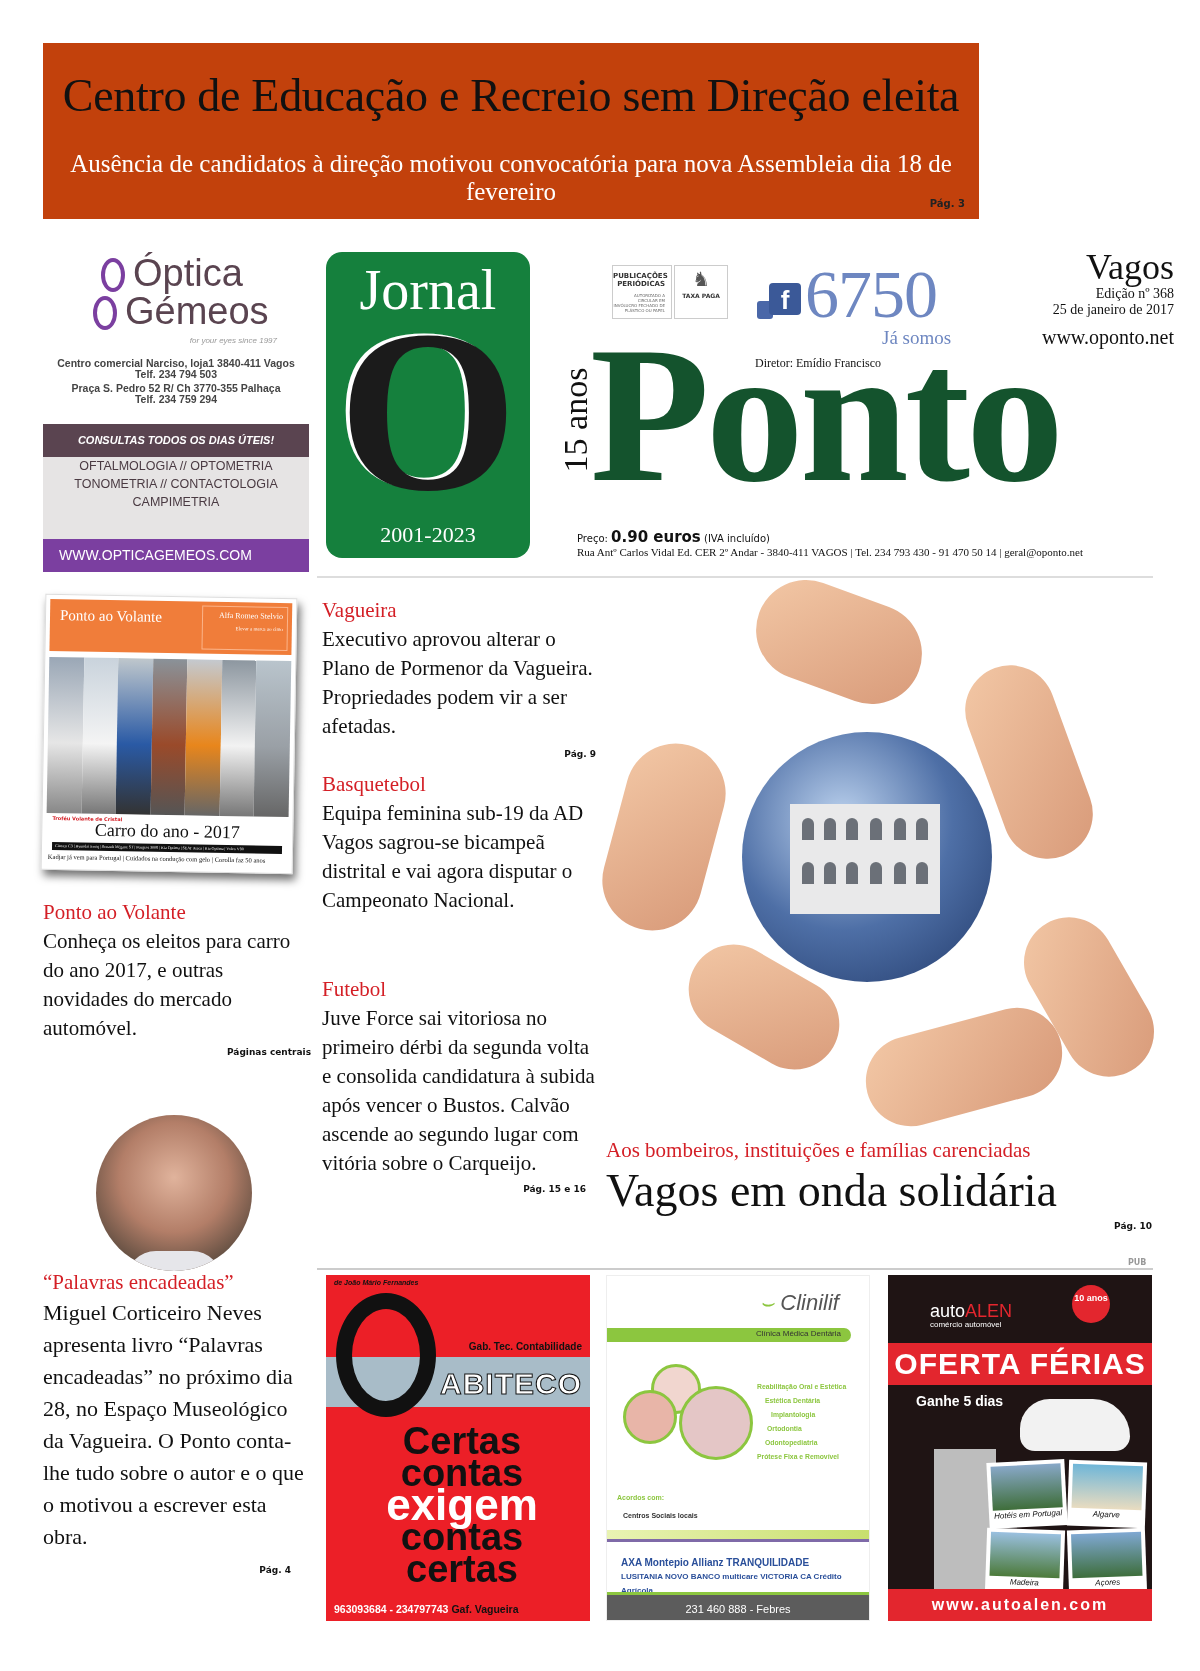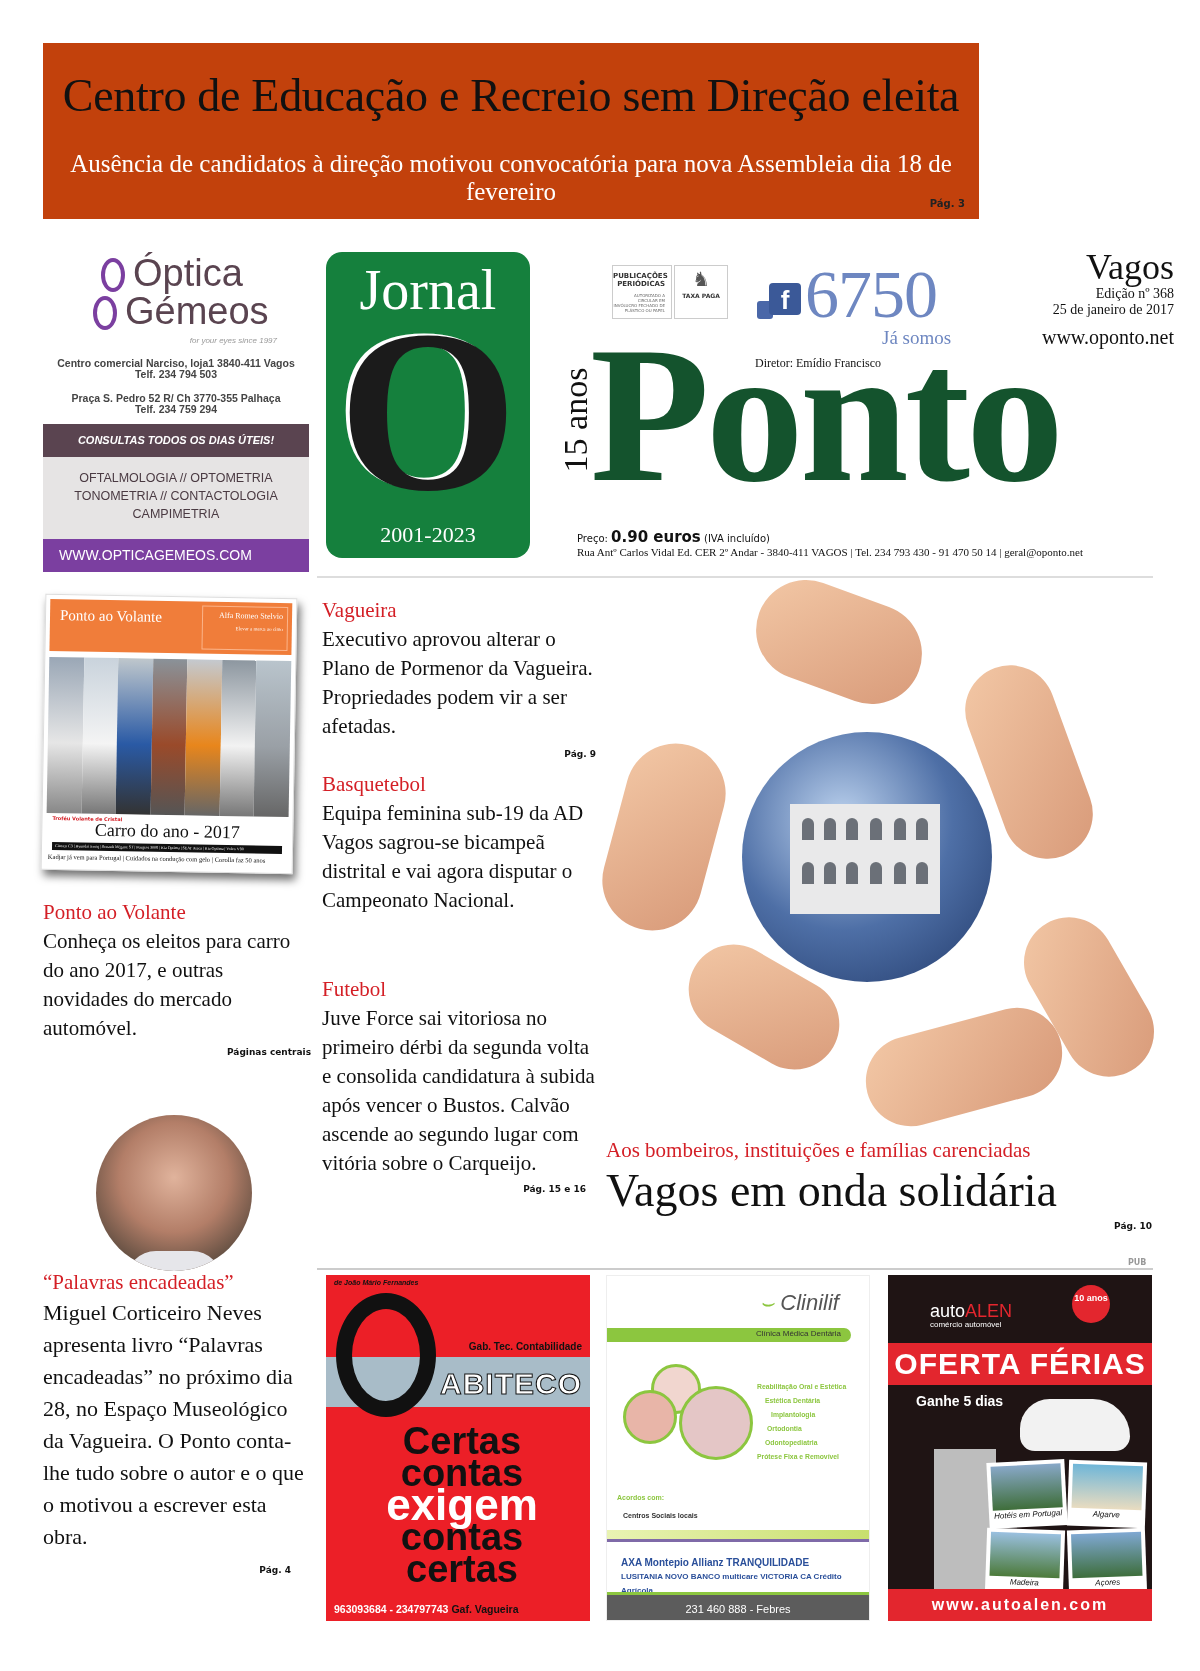--- a/index.html
+++ b/index.html
@@ -18,21 +18,21 @@
   
   #optica { left: 43px; top: 248px; width: 266px; height: 330px; }
   #optica .logo { position: absolute; left: 40px; top: 4px; width: 200px; height: 100px; }
   #optica .logo .l1, #optica .logo .l2 { position: absolute; font-family: "Liberation Sans", sans-serif; color: #5a4450; }
   #optica .logo .l1 { left: 50px; top: 0; font-size: 38px; }
   #optica .logo .l2 { left: 42px; top: 38px; font-size: 38px; }
   #optica .logo .ring { position: absolute; border: 4px solid #7b3fa0; border-radius: 50%; width: 24px; height: 34px; }
   #optica .logo .tag { position: absolute; right: 6px; top: 84px; font-size: 8px; font-style: italic; color: #999; }
   #optica .addr { position: absolute; left: 0; right: 0; top: 110px; text-align: center; font-size: 10.5px; font-weight: bold; color: #444; line-height: 11px; }
   #optica .consult { position: absolute; left: 0; right: 0; top: 176px; height: 33px; background: #5a4450; color: #fff; text-align: center; font-size: 11px; font-weight: bold; font-style: italic; line-height: 33px; }
-  #optica .spec { position: absolute; left: 0; right: 0; top: 209px; height: 82px; background: #e6e4e4; color: #4a3a42; text-align: center; font-size: 12.5px; line-height: 18px; padding-top: 12px; }
+  #optica .spec { position: absolute; left: 0; right: 0; top: 209px; height: 82px; background: #e6e4e4; color: #4a3a42; text-align: center; font-size: 12.5px; line-height: 18px; }
   #optica .web { position: absolute; left: 0; right: 0; top: 291px; height: 33px; background: #7b3fa0; color: #fff; font-size: 14px; line-height: 33px; padding-left: 16px; }
 
   
   #jornal { left: 326px; top: 252px; width: 204px; height: 306px; background: #15803d; border-radius: 16px; overflow: hidden; }
   #jornal .w { position: absolute; left: 0; right: 0; top: 6px; text-align: center; font-size: 56px; color: #fff; }
   #jornal .o { position: absolute; left: 0; right: 0; top: 60px; text-align: center; font-size: 230px; line-height: 200px; color: #1b1b1b; font-weight: bold; text-shadow: -4px -2px 0 #fff; }
   #jornal .y { position: absolute; left: 0; right: 0; bottom: 10px; text-align: center; font-size: 22px; color: #fff; }
 
   
   #pubbox { left: 612px; top: 265px; width: 108px; height: 54px; border: 1px solid #ccc; }
@@ -150,21 +150,21 @@
   <div class="logo">
     <span class="ring" style="left:18px;top:6px;"></span>
     <span class="ring" style="left:10px;top:44px;"></span>
     <span class="l1">Óptica</span>
     <span class="l2">Gémeos</span>
     <span class="tag lsans">for your eyes since 1997</span>
   </div>
   <div class="addr lsans">
     <div>Centro comercial Narciso, loja1 3840-411 Vagos</div>
     <div>Telf. 234 794 503</div>
-    <div style="margin-top:13px">Praça S. Pedro 52 R/ Ch  3770-355 Palhaça</div>
+    <div style="margin-top:3px">Praça S. Pedro 52 R/ Ch  3770-355 Palhaça</div>
     <div>Telf. 234 759 294</div>
   </div>
   <div class="consult lsans">CONSULTAS TODOS OS DIAS ÚTEIS!</div>
   <div class="spec lsans">
     <div>OFTALMOLOGIA // OPTOMETRIA</div>
     <div>TONOMETRIA // CONTACTOLOGIA</div>
     <div>CAMPIMETRIA</div>
   </div>
   <div class="web lsans">WWW.OPTICAGEMEOS.COM</div>
 </div>

